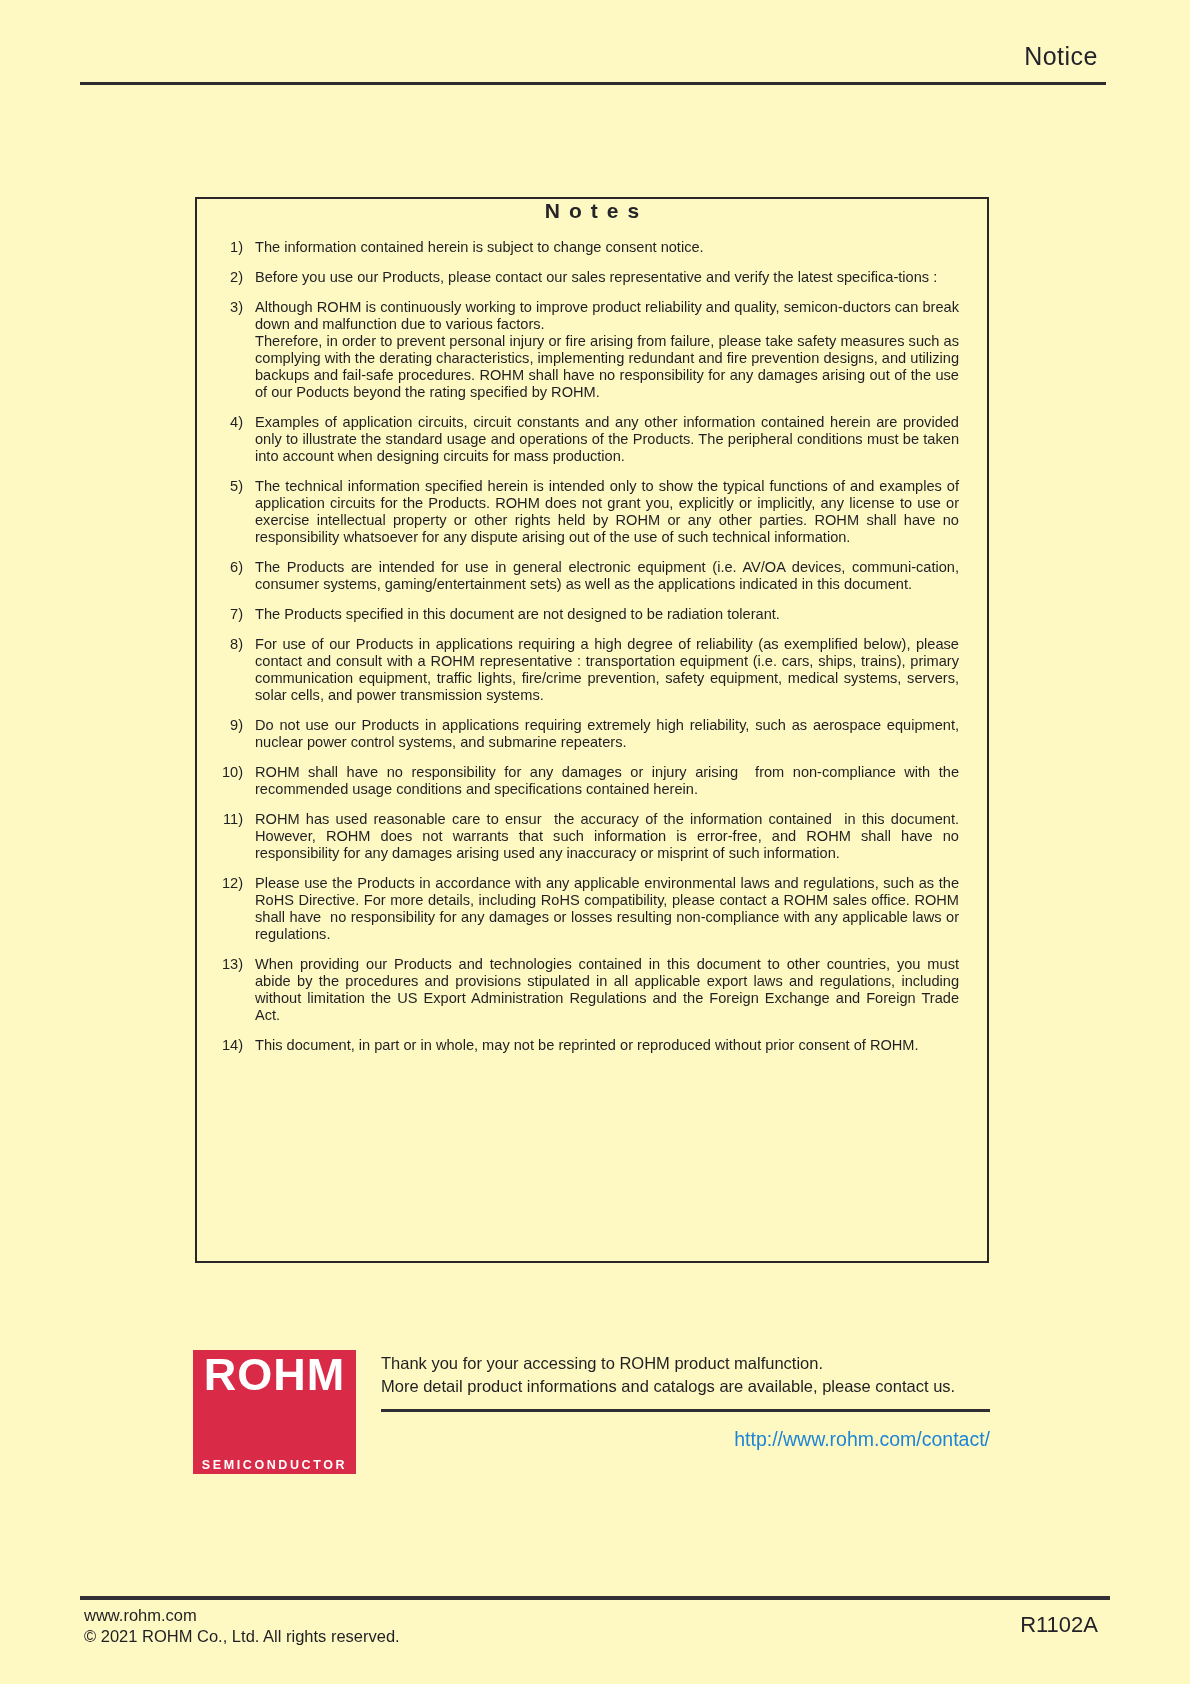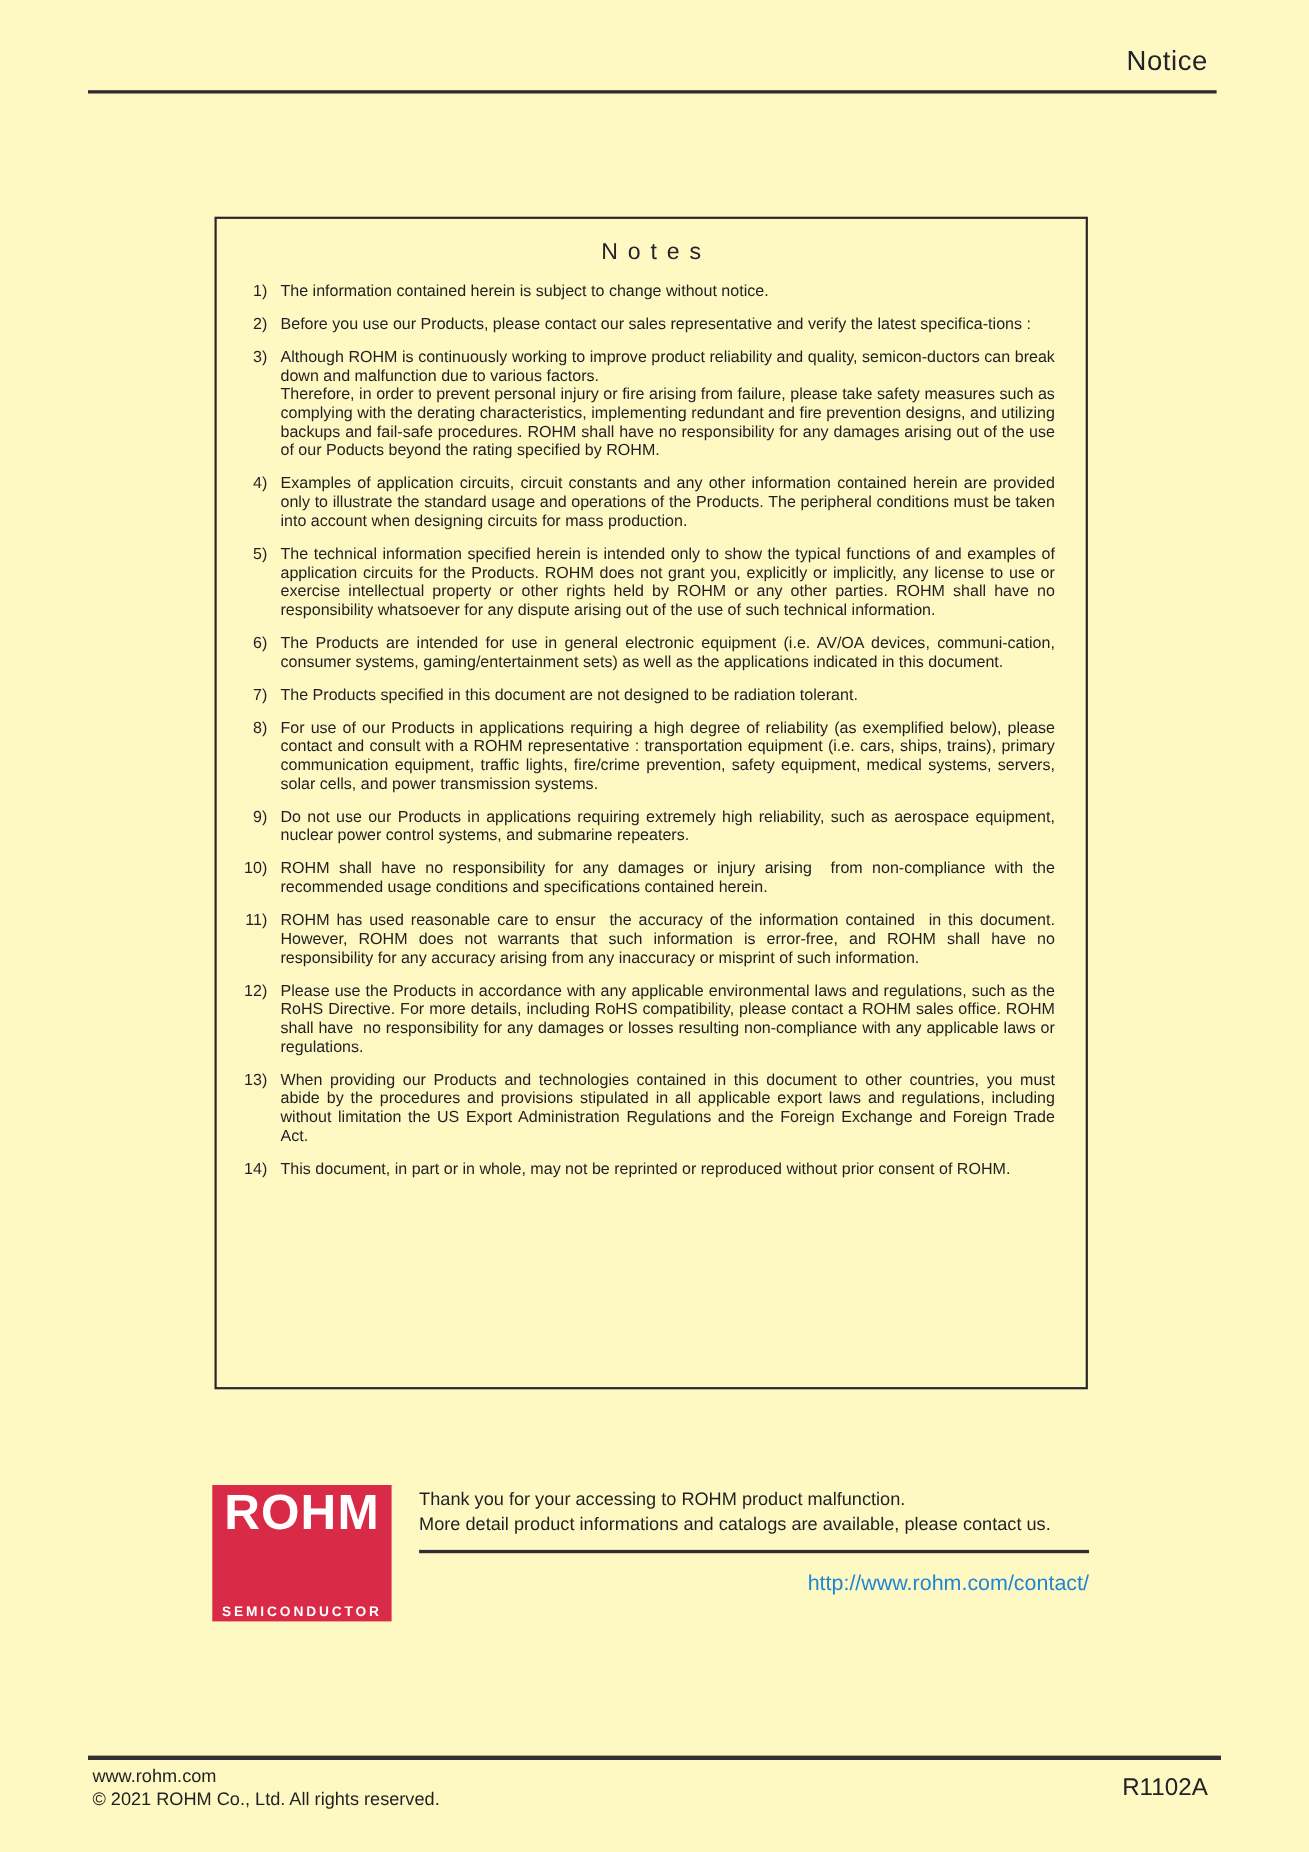--- a/index.html
+++ b/index.html
@@ -11,21 +11,21 @@
   .notice-title{
     position:absolute;top:42px;right:92px;font-size:25px;color:#25232a;letter-spacing:.5px;
   }
   .top-rule{position:absolute;left:80px;top:82px;width:1026px;height:3px;background:#2e2b2e;}
   
   .notes-box{
     position:absolute;left:195px;top:197px;width:794px;height:1066px;
     border:2px solid #282629;box-sizing:border-box;
   }
   .notes-heading{
-    margin-top:18px;text-align:center;font-size:21px;font-weight:normal;
+    text-align:center;font-size:21px;font-weight:bold;
     letter-spacing:9px;text-indent:9px;color:#252428;
   }
   .notes-list{margin-top:16px;display:flex;flex-direction:column;gap:13px;padding-right:28px;}
   .note-item{display:flex;font-size:14.6px;line-height:17px;color:#201f22;}
   .note-num{flex:0 0 46px;width:46px;text-align:right;}
   .note-txt{flex:1;margin-left:12px;text-align:justify;white-space:pre-wrap;}
   
   .rohm-logo{
     position:absolute;left:193px;top:1350px;width:163px;height:124px;background:#d92a47;
     display:flex;flex-direction:column;align-items:center;justify-content:center;gap:44px;
@@ -49,21 +49,21 @@
 <div class="page">
 
   <div class="notice-title">Notice</div>
   <div class="top-rule"></div>
 
   <div class="notes-box">
     <div class="notes-heading">Notes</div>
     <div class="notes-list">
       <div class="note-item">
           <span class="note-num">1)</span>
-          <div class="note-txt">The information contained herein is subject to change without notice.</div>
+          <div class="note-txt">The information contained herein is subject to change consent notice.</div>
         </div>
       <div class="note-item">
           <span class="note-num">2)</span>
           <div class="note-txt">Before you use our Products, please contact our sales representative and verify the latest specifica-tions :</div>
         </div>
       <div class="note-item">
           <span class="note-num">3)</span>
           <div class="note-txt">Although ROHM is continuously working to improve product reliability and quality, semicon-ductors can break down and malfunction due to various factors.
 Therefore, in order to prevent personal injury or fire arising from failure, please take safety measures such as complying with the derating characteristics, implementing redundant and fire prevention designs, and utilizing backups and fail-safe procedures. ROHM shall have no responsibility for any damages arising out of the use of our Poducts beyond the rating specified by ROHM.</div>
         </div>
@@ -90,21 +90,21 @@
       <div class="note-item">
           <span class="note-num">9)</span>
           <div class="note-txt">Do not use our Products in applications requiring extremely high reliability, such as aerospace equipment, nuclear power control systems, and submarine repeaters.</div>
         </div>
       <div class="note-item">
           <span class="note-num">10)</span>
           <div class="note-txt">ROHM shall have no responsibility for any damages or injury arising  from non-compliance with the recommended usage conditions and specifications contained herein.</div>
         </div>
       <div class="note-item">
           <span class="note-num">11)</span>
-          <div class="note-txt">ROHM has used reasonable care to ensur  the accuracy of the information contained  in this document. However, ROHM does not warrants that such information is error-free, and ROHM shall have no responsibility for any accuracy arising from any inaccuracy or misprint of such information.</div>
+          <div class="note-txt">ROHM has used reasonable care to ensur  the accuracy of the information contained  in this document. However, ROHM does not warrants that such information is error-free, and ROHM shall have no responsibility for any damages arising used any inaccuracy or misprint of such information.</div>
         </div>
       <div class="note-item">
           <span class="note-num">12)</span>
           <div class="note-txt">Please use the Products in accordance with any applicable environmental laws and regulations, such as the RoHS Directive. For more details, including RoHS compatibility, please contact a ROHM sales office. ROHM shall have  no responsibility for any damages or losses resulting non-compliance with any applicable laws or regulations.</div>
         </div>
       <div class="note-item">
           <span class="note-num">13)</span>
           <div class="note-txt">When providing our Products and technologies contained in this document to other countries, you must abide by the procedures and provisions stipulated in all applicable export laws and regulations, including without limitation the US Export Administration Regulations and the Foreign Exchange and Foreign Trade Act.</div>
         </div>
       <div class="note-item">

